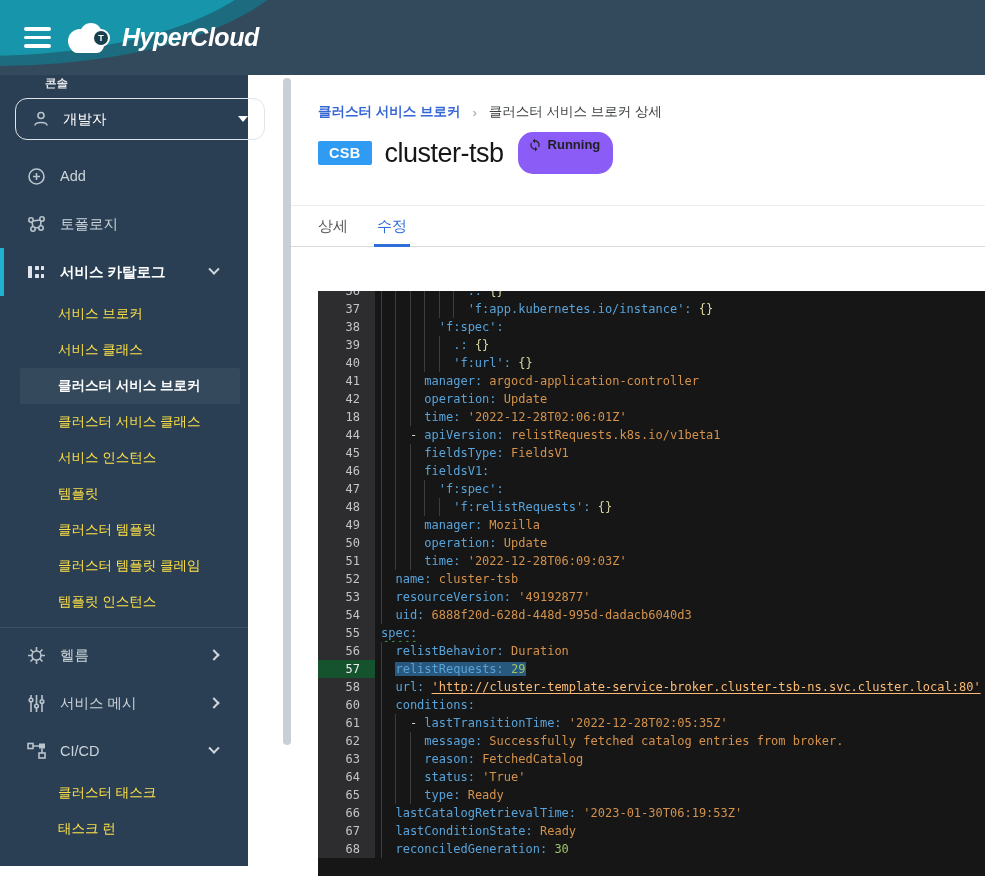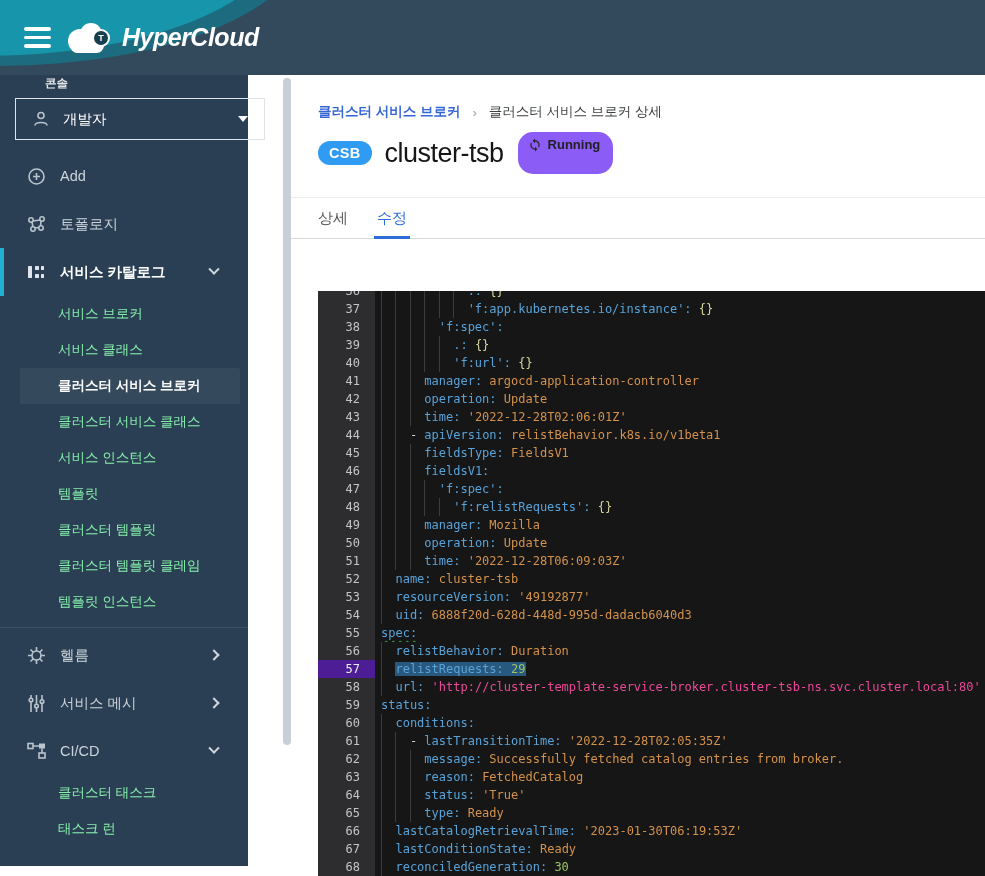--- a/index.html
+++ b/index.html
@@ -20,69 +20,69 @@
   .cloud .c1 { position:absolute; left:2px; top:9px; width:24px; height:24px; background:#fff; border-radius:50%; }
   .cloud .c2 { position:absolute; left:14px; top:3px; width:22px; height:22px; background:#fff; border-radius:50%; }
   .cloud .c3 { position:absolute; left:4px; top:18px; width:34px; height:15px; background:#fff; border-radius:8px; }
   .cloud .badge { position:absolute; left:26px; top:9px; width:18px; height:18px; background:#17404f; border:2px solid #fff; border-radius:50%;
                   color:#fff; font-size:9px; font-weight:700; display:flex; align-items:center; justify-content:center; }
   .brand { color:#fff; font-size:25px; font-weight:800; font-style:italic; letter-spacing:-0.5px; margin-left:6px; }
 
   
   .sidebar { position:absolute; top:65px; left:0; width:248px; height:801px; background:#2a3f53; z-index:2; }
   .console-label { position:absolute; left:45px; top:11px; font-size:11.5px; font-weight:700; color:#e4e8eb; }
-  .perspective { position:absolute; left:15px; top:33px; width:250px; height:42px; border:1.5px solid #dfe4e8; border-radius:0;
+  .perspective { position:absolute; left:15px; top:33px; width:250px; height:42px; border:1.5px solid #dfe4e8; border-radius:12px;
                  display:flex; align-items:center; padding:0 16px; cursor:pointer; }
   .perspective .plabel { color:#fff; font-size:14.5px; font-weight:500; margin-left:13px; }
   .caret-down { margin-left:auto; width:0; height:0; border-top:6px solid #fff; border-left:5px solid transparent; border-right:5px solid transparent; }
   .nav { position:absolute; top:87px; left:0; width:100%; }
   .nav-item { height:48px; display:flex; align-items:center; padding:0 30px 0 26px; font-size:14.5px; color:#ccd4da; position:relative; cursor:pointer; }
   .nav-item .nicon { width:20px; margin-right:14px; display:flex; justify-content:center; flex:none; }
   .nav-item.section { color:#fff; font-weight:700;justify-content:space-between; }
   .nav-item.section::before { content:""; position:absolute; left:0; top:0; width:4px; height:100%; background:#21b0cf; }
   .chev { width:8px; height:8px; border-right:2px solid #cfd6dc; border-bottom:2px solid #cfd6dc; margin-left:auto; flex:none; }
   .chev.down { transform:rotate(45deg) translate(-2px,-2px); }
   .chev.right { transform:rotate(-45deg); }
-  .sub-item { height:36px; display:flex; align-items:center; padding-left:58px; font-size:13.5px; color:#86efac; cursor:pointer; }
+  .sub-item { height:36px; display:flex; align-items:center; padding-left:58px; font-size:13.5px; color:#fde047; cursor:pointer; }
   .sub-item.selected { background:#35495d; color:#fff; font-weight:700; margin:0 8px 0 20px; padding-left:38px; border-radius:2px; }
   .divider { border-top:1px solid #3d5164; margin:7px 0 3px 0; }
   svg.sicon { fill:none; stroke:#b9c4cd; stroke-width:1.6; }
   .main-scroll { position:absolute; left:283px; top:78px; width:8px; height:667px; background:#c9cfd6; border-radius:4px; z-index:4; cursor:pointer; }
 
   
   .main { position:absolute; left:291px; top:75px; width:694px; height:801px; background:#fff; z-index:1; }
   .breadcrumb { position:absolute; left:27px; top:28px; font-size:13.5px; display:flex; align-items:center; }
   .crumb-link { color:#3566d6; font-weight:700; cursor:pointer; }
   .crumb-sep { color:#9aa0a6; margin:0 12px; font-size:13px; }
   .crumb-cur { color:#3c4043; }
   .title-row { position:absolute; left:27px; top:57px; display:flex; align-items:center; }
-  .csb-badge { background:#2f9bf2; color:#fff; font-weight:700; font-size:14.5px; padding:4px 11px; border-radius:12px; letter-spacing:.3px; }
+  .csb-badge { background:#2f9bf2; color:#fff; font-weight:700; font-size:14.5px; padding:4px 11px; border-radius:2px; letter-spacing:.3px; }
   .page-title { font-size:27px; color:#161616; font-weight:500; letter-spacing:-0.5px; margin-left:13px; }
   .status-badge { margin-left:14px; background:#8b5cf6; border-radius:15px; padding:5px 13px 22px 10px; font-size:13px; font-weight:700; color:#1f1f1f;
                   display:flex; align-items:center; gap:6px; }
   .status-badge svg { width:14px; height:14px; fill:#222; }
-  .tabbar { position:absolute; left:0; top:122px; width:100%; height:42px; border-top:1px solid #ececec; border-bottom:1px solid #d9d9d9;
+  .tabbar { position:absolute; left:0; top:130px; width:100%; height:42px; border-top:1px solid #ececec; border-bottom:1px solid #d9d9d9;
             display:flex; align-items:center; padding-left:27px; gap:29px; }
   .tab { font-size:15px; color:#5a5a5a; height:100%; display:flex; align-items:center; position:relative; cursor:pointer; }
   .tab.active { color:#2e6edb; font-weight:500; }
   .tab.active::after { content:""; position:absolute; bottom:-1px; left:-3px; right:-3px; height:3px; background:#2e6edb; }
 
   
   .editor { position:absolute; left:27px; top:216px; width:667px; height:585px; background:#161616; overflow:hidden;
             font-family:"DejaVu Sans Mono", monospace; font-size:12px; line-height:18px; }
   .lines { margin-top:-9px; }
   .code-line { display:flex; height:18px; }
   .gutter { width:57px; flex:none; background:#2d2d30; color:#c5c5c5; text-align:right; padding-right:15px; font-size:12px; }
-  .gutter.active { background:#4c1d95; color:#ededed; }
+  .gutter.active { background:#14532d; color:#ededed; }
   .code { padding-left:6px; flex:1; white-space:pre; overflow:hidden; }
   .ind i { display:inline-block; width:2ch; height:18px; border-left:1px solid #3b3b40; vertical-align:top; }
   .tk-k { color:#58a3da; }
   .tk-ksq { color:#58a3da; text-decoration:underline wavy #3da843; text-decoration-thickness:1px; text-underline-offset:3px; }
   .tk-v { color:#d4924c; }
-  .tk-vu { color:#ec4899; text-underline-offset:2px; }
+  .tk-vu { color:#fdba74; text-decoration:underline; text-underline-offset:2px; }
   .tk-n { color:#9dc462; }
   .tk-b { color:#d8d8a2; }
   .tk-d { color:#cfcfcf; }
   .sel { background:#28587e; }
   .cursor { display:inline-block; width:1.5px; height:13px; background:#e6e6e6; vertical-align:-2px; margin-right:-1.5px; }
 </style>
 </head>
 <body>
 
 <div class="header">
@@ -260,26 +260,26 @@
         </div>
         <div class="code-line">
           <span class="gutter">41</span>
           <span class="code"><span class="ind"><i></i><i></i><i></i></span><span class="tk-k">manager:</span><span class="tk-d"> </span><span class="tk-v">argocd-application-controller</span></span>
         </div>
         <div class="code-line">
           <span class="gutter">42</span>
           <span class="code"><span class="ind"><i></i><i></i><i></i></span><span class="tk-k">operation:</span><span class="tk-d"> </span><span class="tk-v">Update</span></span>
         </div>
         <div class="code-line">
-          <span class="gutter">43</span>
+          <span class="gutter">18</span>
           <span class="code"><span class="ind"><i></i><i></i><i></i></span><span class="tk-k">time:</span><span class="tk-d"> </span><span class="tk-v">'2022-12-28T02:06:01Z'</span></span>
         </div>
         <div class="code-line">
           <span class="gutter">44</span>
-          <span class="code"><span class="ind"><i></i><i></i></span><span class="tk-d">- </span><span class="tk-k">apiVersion:</span><span class="tk-d"> </span><span class="tk-v">relistBehavior.k8s.io/v1beta1</span></span>
+          <span class="code"><span class="ind"><i></i><i></i></span><span class="tk-d">- </span><span class="tk-k">apiVersion:</span><span class="tk-d"> </span><span class="tk-v">relistRequests.k8s.io/v1beta1</span></span>
         </div>
         <div class="code-line">
           <span class="gutter">45</span>
           <span class="code"><span class="ind"><i></i><i></i><i></i></span><span class="tk-k">fieldsType:</span><span class="tk-d"> </span><span class="tk-v">FieldsV1</span></span>
         </div>
         <div class="code-line">
           <span class="gutter">46</span>
           <span class="code"><span class="ind"><i></i><i></i><i></i></span><span class="tk-k">fieldsV1:</span></span>
         </div>
         <div class="code-line">
@@ -324,24 +324,20 @@
         </div>
         <div class="code-line">
           <span class="gutter active">57</span>
           <span class="code"><span class="ind"><i></i></span><span class="cursor"></span><span class="sel"><span class="tk-k">relistRequests:</span><span class="tk-d"> </span><span class="tk-n">29</span></span></span>
         </div>
         <div class="code-line">
           <span class="gutter">58</span>
           <span class="code"><span class="ind"><i></i></span><span class="tk-k">url:</span><span class="tk-d"> </span><span class="tk-vu">'http://cluster-template-service-broker.cluster-tsb-ns.svc.cluster.local:80'</span></span>
         </div>
         <div class="code-line">
-          <span class="gutter">59</span>
-          <span class="code"><span class="ind"></span><span class="tk-k">status:</span></span>
-        </div>
-        <div class="code-line">
           <span class="gutter">60</span>
           <span class="code"><span class="ind"><i></i></span><span class="tk-k">conditions:</span></span>
         </div>
         <div class="code-line">
           <span class="gutter">61</span>
           <span class="code"><span class="ind"><i></i><i></i></span><span class="tk-d">- </span><span class="tk-k">lastTransitionTime:</span><span class="tk-d"> </span><span class="tk-v">'2022-12-28T02:05:35Z'</span></span>
         </div>
         <div class="code-line">
           <span class="gutter">62</span>
           <span class="code"><span class="ind"><i></i><i></i><i></i></span><span class="tk-k">message:</span><span class="tk-d"> </span><span class="tk-v">Successfully fetched catalog entries from broker.</span></span>

